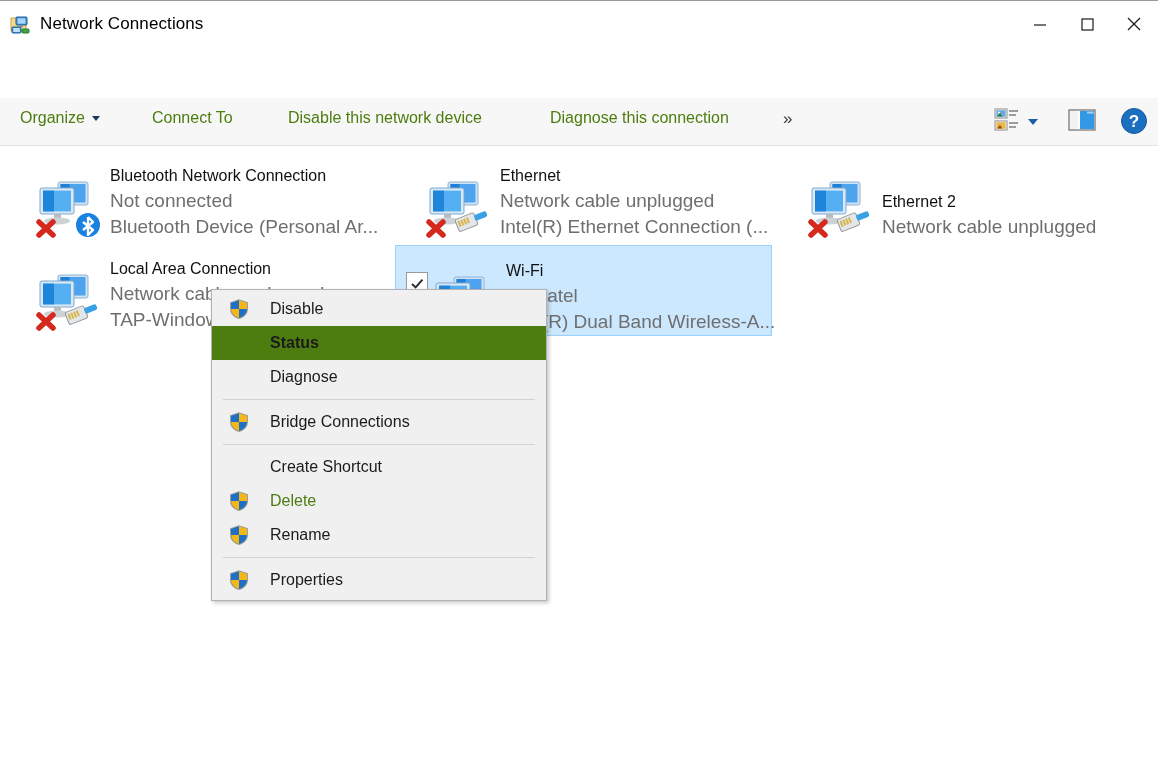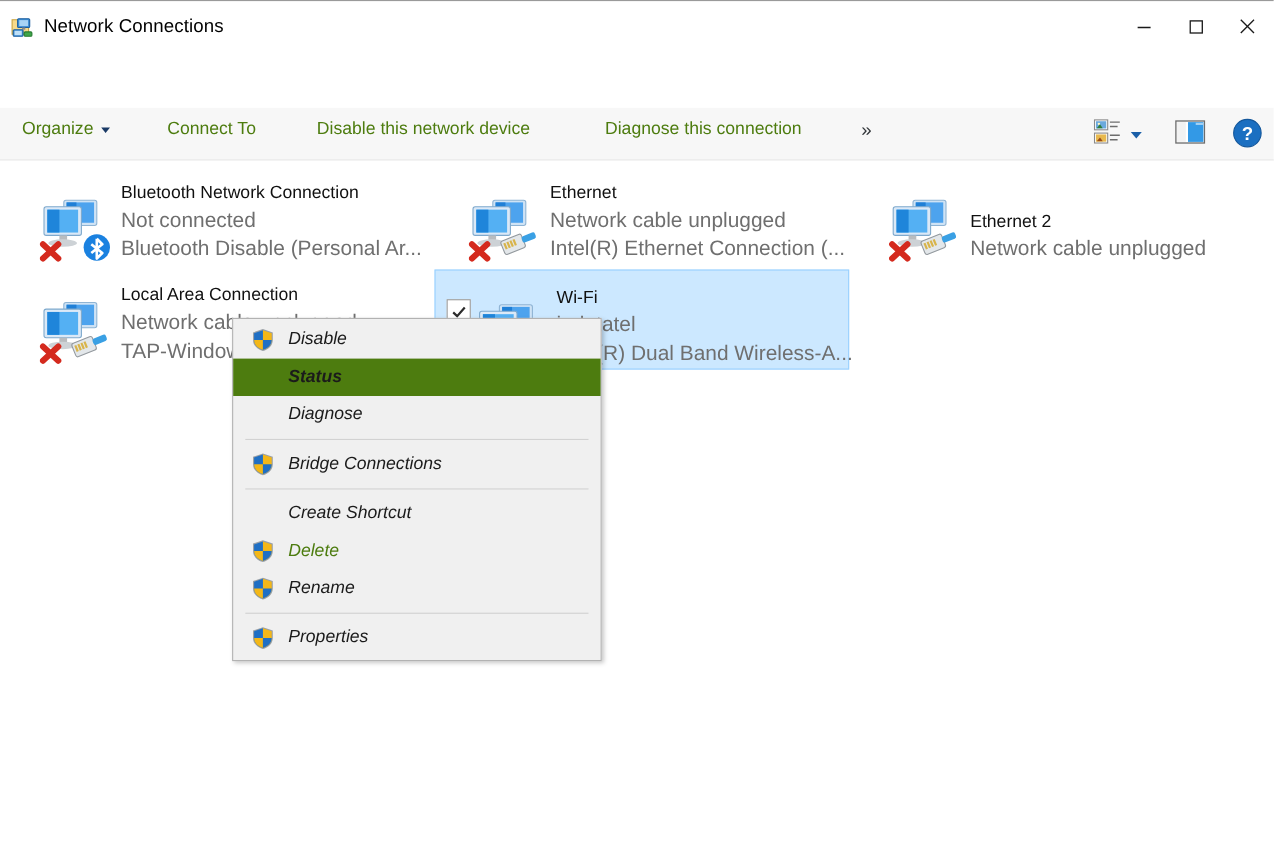--- a/index.html
+++ b/index.html
@@ -191,21 +191,21 @@
     position: relative;
     height: 34px;
     display: flex; align-items: center;
     font-size: 16px; color: #1b1b1b;
     padding-left: 16px;
   }
   .ctx-item.default { background: #4d7c0f; font-weight: bold; }
   .ctx-item.disabled { color: #4d7c0f; }
   .ctx-shield { width: 22px; height: 22px; flex: none; }
   .ctx-shield.blank { visibility: hidden; }
-  .ctx-label { margin-left: 12px; white-space: nowrap; font-style: italic; }
+  .ctx-label { margin-left: 20px; white-space: nowrap; }
   .ctx-sep {
     height: 1px; background: #d2d2d2;
     margin: 5px 11px 5px 11px;
   }
 </style>
 </head>
 <body>
 
 <div class="window">
 
@@ -387,21 +387,21 @@
             <line x1="3" y1="44" x2="17" y2="57" stroke="#d42a1e" stroke-width="5.5" stroke-linecap="round"></line>
             <line x1="17" y1="44" x2="3" y2="57" stroke="#d42a1e" stroke-width="5.5" stroke-linecap="round"></line>
           </g>
           <circle cx="52" cy="47" r="12" fill="#1a81e0"></circle>
           <path d="M52 39 L57 44 L47 52 M47 44 L57 52 L52 57 L52 39" fill="none" stroke="#ffffff" stroke-width="2.4" stroke-linejoin="round"></path>
         </svg>
       </span>
       <span class="conn-texts">
         <div class="conn-name">Bluetooth Network Connection</div>
         <div class="conn-status">Not connected</div>
-        <div class="conn-device">Bluetooth Disable (Personal Ar...</div>
+        <div class="conn-device">Bluetooth Device (Personal Ar...</div>
       </span>
     </div>
 
     <div class="conn-item" style="left:418px; top:6px;">
       <span class="conn-icon-wrap">
         <svg width="66" height="62" viewBox="0 0 66 62">
           <rect x="22" y="4" width="30" height="23" rx="2" fill="#cfe3f5" stroke="#8fb4d4"></rect>
           <rect x="24.5" y="6" width="25" height="18.5" fill="#4da3ee"></rect>
           <rect x="24.5" y="6" width="9" height="18.5" fill="#1f7fd6"></rect>
           <rect x="4" y="10" width="34" height="26" rx="2" fill="#dbe9f7" stroke="#7ea9cd"></rect>

